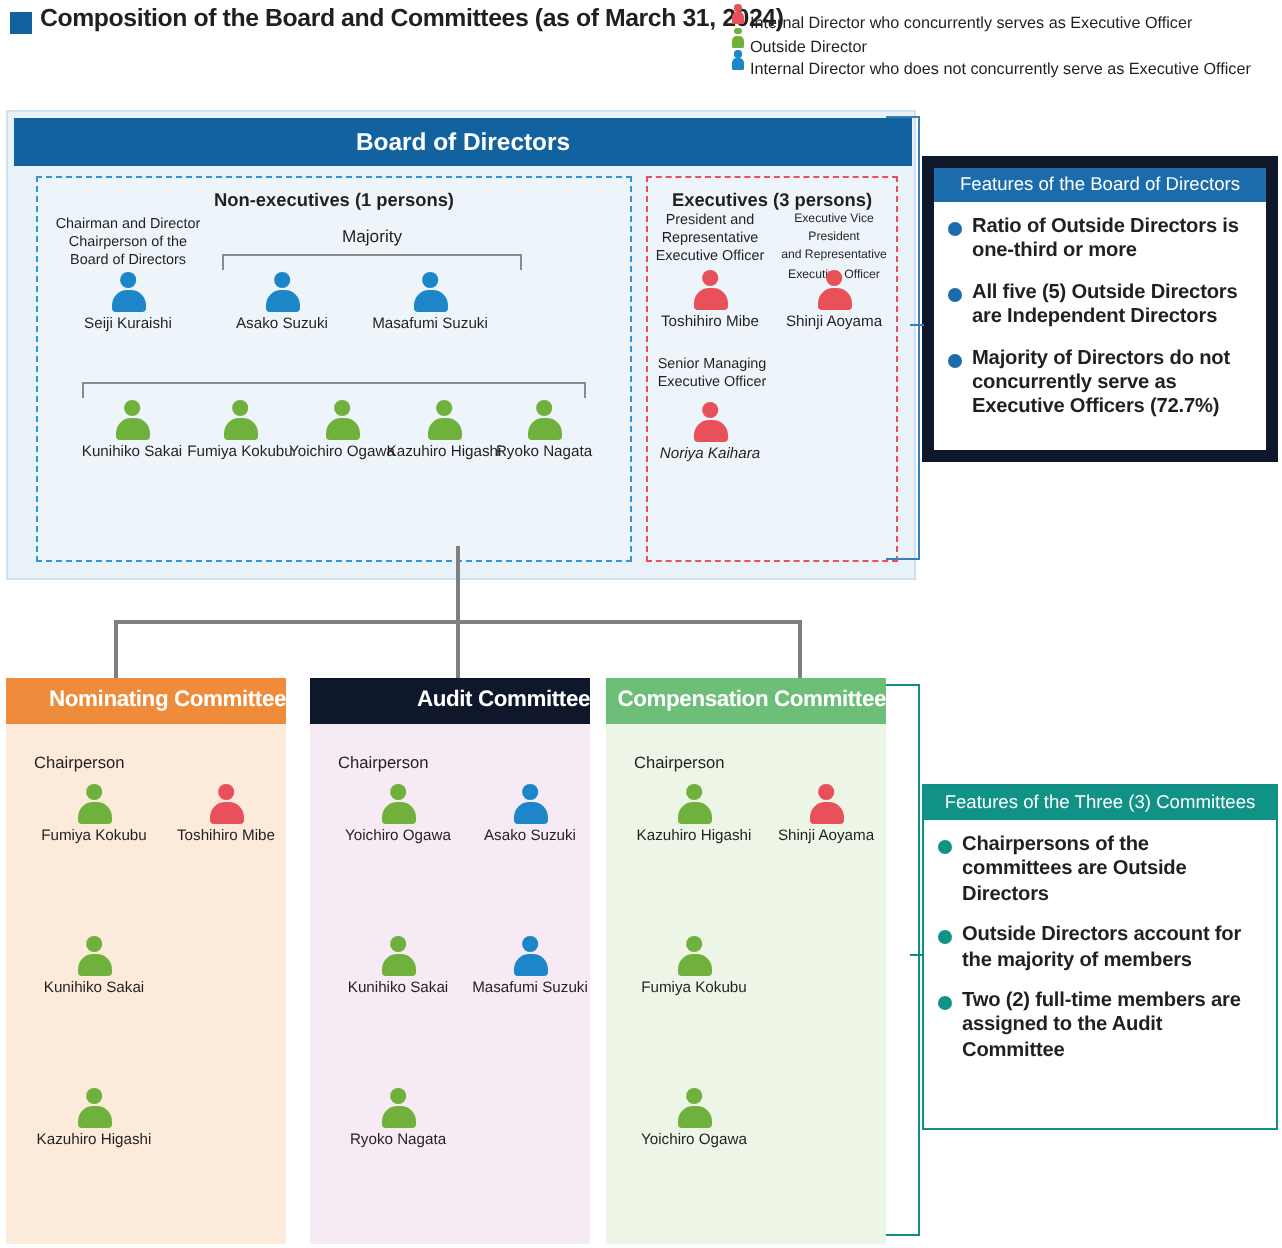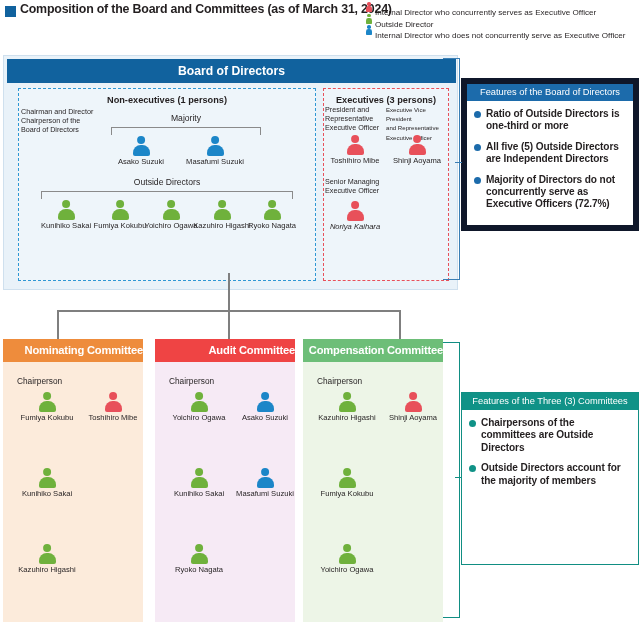--- a/index.html
+++ b/index.html
@@ -45,21 +45,21 @@
   .nonexec-box {
     position: absolute; left: 14px; top: 32px; width: 298px; height: 193px;
     border: 1.4px dashed #2e97d4; background: rgba(255,255,255,0.25);
   }
   .exec-box {
     position: absolute; left: 319px; top: 32px; width: 126px; height: 193px;
     border: 1.4px dashed #e8505a; background: rgba(255,255,255,0.25);
   }
   .box-title { text-align: center; font-size: 9.2px; font-weight: bold; margin-top: 6px; }
 
-  .role-label { font-size: 7.2px; line-height: 9.2px; text-align: left; color: #231f20; }
+  .role-label { font-size: 7.2px; line-height: 9.2px; text-align: center; color: #231f20; }
 
   
   .person { position: absolute; text-align: center; }
   .fig { position: relative; margin: 0 auto; }
   .fig .head { position: absolute; border-radius: 50%; left: 50%; transform: translateX(-50%); top: 0; }
   .fig .body { position: absolute; left: 0; bottom: 0; }
   .pname { font-size: 7.6px; line-height: 9.4px; white-space: nowrap; margin-top: 1px; }
 
   .directors-bracket {
     position: absolute; border: 1px solid #8a8a8a; border-bottom: none;
@@ -125,35 +125,41 @@
 
   <div class="board-wrap">
     <div class="board-header">Board of Directors</div>
 
     <div class="nonexec-box">
       <div class="box-title">Non-executives (1 persons)</div>
       <div id="nonexec-area" style="position:relative;height:160px;">
           <div class="role-label" style="position:absolute;left:2px;top:2px;width:86px;">Chairman and Director<br>Chairperson of the<br>Board of Directors</div>
           <div class="bracket-cap" style="left:92px;top:8px;width:150px;">Majority</div>
           <div class="directors-bracket" style="left:92px;top:22px;width:150px;height:8px;"></div>
+          <div class="person" style="left:0px;top:31px;width:90px;">
+            <div class="fig" style="width:17px;height:19.86px;">
+              <span class="head" style="width:7.82px;height:7.82px;background:#1C86C8;"></span>
+              <span class="body" style="width:17px;height:10.54px;background:#1C86C8;border-radius:7.65px 7.65px 2px 2px;"></span>
+            </div>
+            <div class="pname">Seiji Kuraishi</div>
+          </div>
           <div class="person" style="left:77px;top:31px;width:90px;">
             <div class="fig" style="width:17px;height:19.86px;">
               <span class="head" style="width:7.82px;height:7.82px;background:#1C86C8;"></span>
               <span class="body" style="width:17px;height:10.54px;background:#1C86C8;border-radius:7.65px 7.65px 2px 2px;"></span>
             </div>
             <div class="pname">Asako Suzuki</div>
           </div>
           <div class="person" style="left:151px;top:31px;width:90px;">
             <div class="fig" style="width:17px;height:19.86px;">
               <span class="head" style="width:7.82px;height:7.82px;background:#1C86C8;"></span>
               <span class="body" style="width:17px;height:10.54px;background:#1C86C8;border-radius:7.65px 7.65px 2px 2px;"></span>
             </div>
             <div class="pname">Masafumi Suzuki</div>
           </div>
-          <div class="bracket-cap" style="left:22px;top:72px;width:252px;">Outside Directors</div>
           <div class="directors-bracket" style="left:22px;top:86px;width:252px;height:8px;"></div>
           <div class="person" style="left:2px;top:95px;width:90px;">
             <div class="fig" style="width:17px;height:19.86px;">
               <span class="head" style="width:7.82px;height:7.82px;background:#6FB13C;"></span>
               <span class="body" style="width:17px;height:10.54px;background:#6FB13C;border-radius:7.65px 7.65px 2px 2px;"></span>
             </div>
             <div class="pname">Kunihiko Sakai</div>
           </div>
           <div class="person" style="left:56px;top:95px;width:90px;">
             <div class="fig" style="width:17px;height:19.86px;">
@@ -224,20 +230,21 @@
         <div class="feat-item"><span class="feat-dot" style="background:#1C6BAB"></span>All five (5) Outside Directors are Independent Directors</div>
         <div class="feat-item"><span class="feat-dot" style="background:#1C6BAB"></span>Majority of Directors do not concurrently serve as Executive Officers (72.7%)</div>
       </div>
   </div>
 
   <div class="feat-panel feat-comm">
     <div class="feat-head">Features of the Three (3) Committees</div>
     <div class="feat-body" id="feat-comm-body">
         <div class="feat-item"><span class="feat-dot" style="background:#109287"></span>Chairpersons of the committees are Outside Directors</div>
         <div class="feat-item"><span class="feat-dot" style="background:#109287"></span>Outside Directors account for the majority of members</div>
+        <div class="feat-item"><span class="feat-dot" style="background:#109287"></span>Two (2) full-time members are assigned to the Audit Committee</div>
       </div>
   </div>
 
   <div class="conn" style="left:228px; top:273px; width:1.6px; height:66px;"></div>
   <div class="conn" style="left:57px; top:310px; width:344px; height:1.6px;"></div>
   <div class="conn" style="left:57px; top:310px; width:1.6px; height:29px;"></div>
   <div class="conn" style="left:399px; top:310px; width:1.6px; height:29px;"></div>
 
   <div class="bracket" style="left:443px; top:58px; width:17px; height:222px; border:1.4px solid #3b7fb5; border-left:none; background:transparent;"></div>
   <div class="bracket" style="left:455px; top:162px; width:7px; height:1.4px; background:#3b7fb5;"></div>
@@ -274,21 +281,21 @@
           <div class="person" style="left:-1px;top:182px;width:90px;">
             <div class="fig" style="width:17px;height:19.86px;">
               <span class="head" style="width:7.82px;height:7.82px;background:#6FB13C;"></span>
               <span class="body" style="width:17px;height:10.54px;background:#6FB13C;border-radius:7.65px 7.65px 2px 2px;"></span>
             </div>
             <div class="pname">Kazuhiro Higashi</div>
           </div>
         </div>
       </div>
       <div class="comm" style="left:155px;width:140px;">
-        <div class="comm-head" style="background:#ef4444;padding-left:32px;">Audit Committee</div>
+        <div class="comm-head" style="background:#0f172a;padding-left:32px;">Audit Committee</div>
         <div class="comm-body" style="background:#F6EAF5;">
           <div class="chair-label" style="left:14px;top:14px;">Chairperson</div>
           <div class="person" style="left:-1px;top:30px;width:90px;">
             <div class="fig" style="width:17px;height:19.86px;">
               <span class="head" style="width:7.82px;height:7.82px;background:#6FB13C;"></span>
               <span class="body" style="width:17px;height:10.54px;background:#6FB13C;border-radius:7.65px 7.65px 2px 2px;"></span>
             </div>
             <div class="pname">Yoichiro Ogawa</div>
           </div>
           <div class="person" style="left:65px;top:30px;width:90px;">

